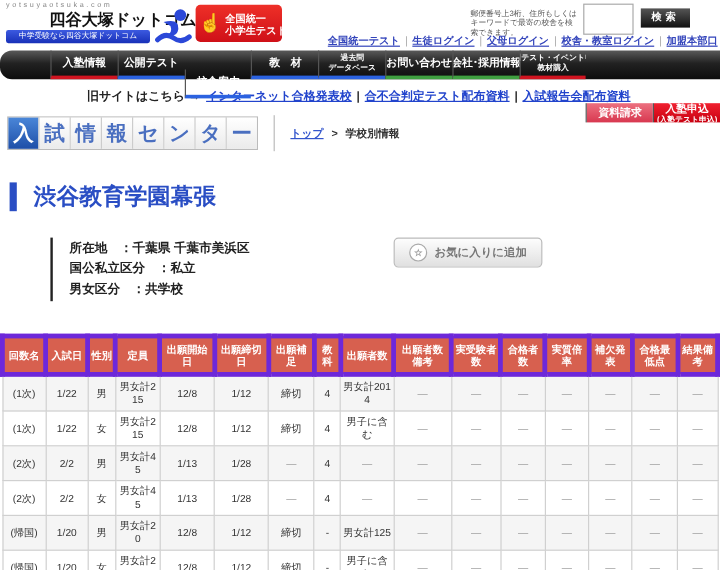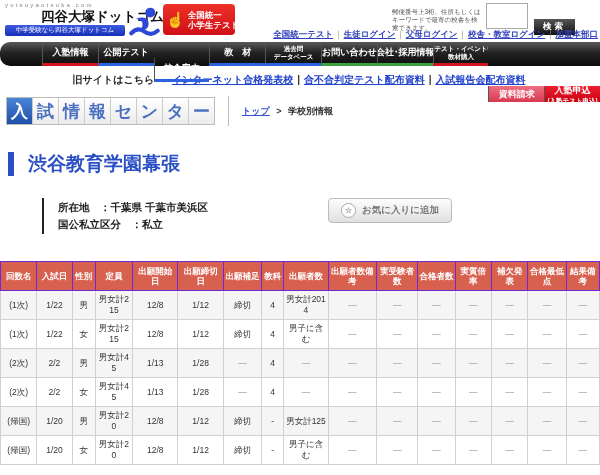--- a/index.html
+++ b/index.html
@@ -14,21 +14,21 @@
         font-size:6.5px;text-align:center;border-radius:2px;padding:1px 0;width:120px;}
   .mascot{position:absolute;left:128px;top:6px;width:33px;height:33px;}
   .badge{position:absolute;left:163px;top:4px;width:72px;height:31px;
         background:linear-gradient(#ee3028,#cf1018);border-radius:4px;display:flex;
         align-items:center;color:#fff;padding:0 3px;box-sizing:border-box;}
   .badge .hand{font-size:15px;margin-right:3px;line-height:15px;}
   .badge-lines{font-size:8.5px;font-weight:bold;line-height:10px;white-space:nowrap;}
   .search{position:absolute;left:392px;top:3px;display:flex;}
   .search-note{font-size:6.5px;color:#555;line-height:8px;width:90px;margin-top:5px;}
   .search-input{width:42px;height:26px;border:1px solid #aaa;margin-left:4px;box-sizing:border-box;}
-  .search-btn{height:16px;margin-left:6px;margin-top:16px;background:linear-gradient(#555,#111);
+  .search-btn{height:16px;margin-left:6px;margin-top:4px;background:linear-gradient(#555,#111);
         color:#fff;font-size:8.5px;font-weight:bold;border:none;padding:0 9px;letter-spacing:3px;}
   .top-links{position:absolute;right:2px;top:29px;font-size:8.5px;white-space:nowrap;}
   .top-links a{color:#3344bb;text-decoration:underline;font-weight:bold;}
   .top-links .sep{color:#888;margin:0 1px;}
   
   .nav{position:relative;height:24px;background:linear-gradient(#5a5a5a,#222 45%,#0d0d0d);
         border-radius:10px 0 0 10px;display:flex;}
   .nav-spacer{width:42px;flex:0 0 auto;}
   .nav-item{flex:1 1 0;display:flex;flex-direction:column;justify-content:center;align-items:center;
         color:#fff;font-size:9px;font-weight:bold;padding:0 2px;border-left:1px solid #555;
@@ -59,21 +59,21 @@
   .content-row{display:flex;margin-top:21px;align-items:flex-start;}
   .info{margin-left:42px;border-left:2px solid #222;padding:1px 0 1px 14px;font-size:10.5px;
         font-weight:bold;color:#222;line-height:17px;}
   .fav{margin-left:auto;margin-right:148px;display:flex;align-items:center;gap:6px;
         padding:4px 12px;border:1px solid #bbb;border-radius:4px;
         background:linear-gradient(#fdfdfd,#e0e0e0);color:#777;font-size:9.5px;font-weight:bold;cursor:pointer;}
   .fav .star{display:inline-flex;align-items:center;justify-content:center;width:13px;height:13px;
         border:1px solid #aaa;border-radius:50%;background:#fff;color:#999;font-size:8px;}
   
   table{width:600px;table-layout:fixed;border-collapse:collapse;margin-top:27px;}
-  th{background:#d7604f;color:#fff;font-size:8.5px;padding:4px 1px;border:1px solid #6d28d9;
+  th{background:#d7604f;color:#fff;font-size:8.5px;padding:4px 1px;border:4px solid #6d28d9;
         font-weight:bold;word-break:break-all;line-height:10px;}
   td{border:1px solid #d0d0d0;font-size:8.5px;text-align:center;padding:3px 1px;color:#333;
         word-break:break-all;line-height:11px;}
   tbody tr:nth-child(odd) td{background:#f5f5f5;}
   tbody tr:nth-child(even) td{background:#fff;}
   td.dash{color:#999;}
 </style>
 </head>
 <body>
 
@@ -171,20 +171,21 @@
 
   <div class="title-row">
     <div class="title-bar"></div>
     <h1 class="page-title">渋谷教育学園幕張</h1>
   </div>
 
   <div class="content-row">
     <div class="info">
         <div class="info-line">所在地　：千葉県 千葉市美浜区</div>
         <div class="info-line">国公私立区分　：私立</div>
+        <div class="info-line">男女区分　：共学校</div>
       </div>
     <button class="fav">
       <span class="star">☆</span>
       <span>お気に入りに追加</span>
     </button>
   </div>
 
   <table>
     <colgroup id="cols">
         <col style="width: 36px;">

